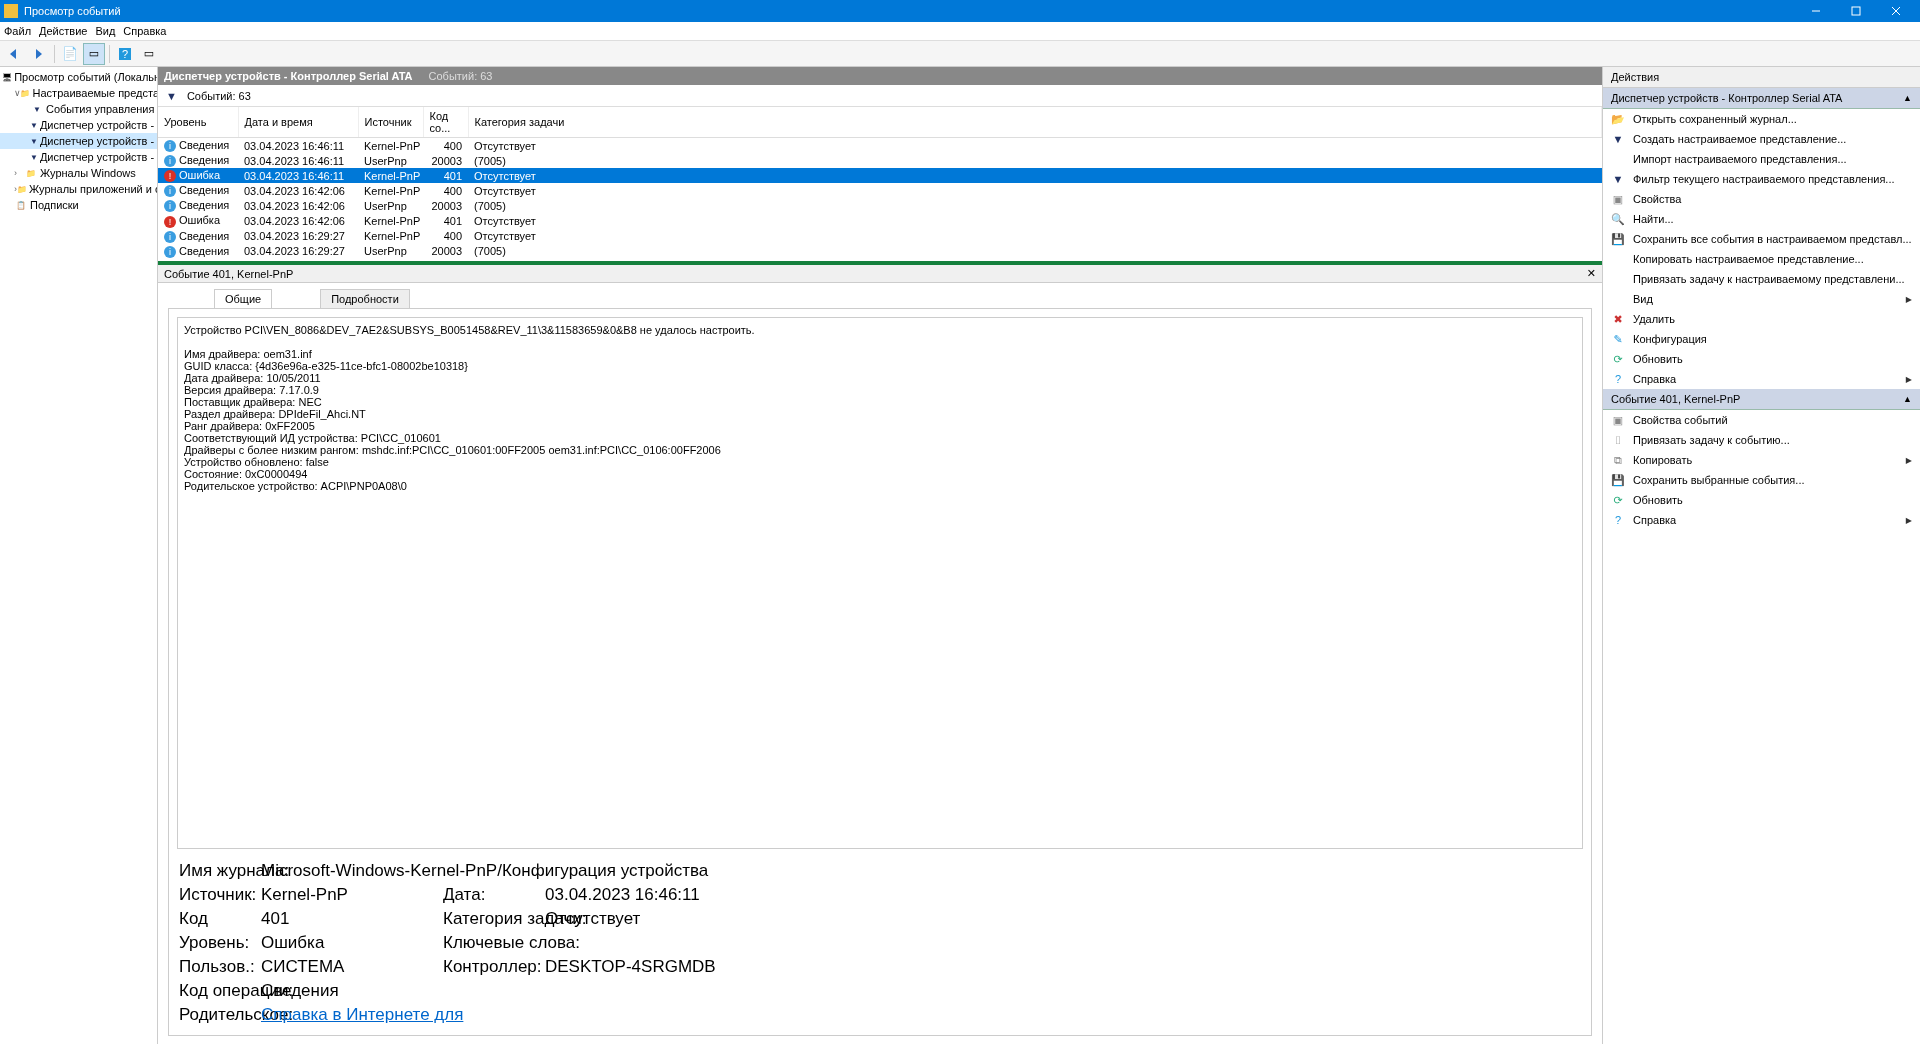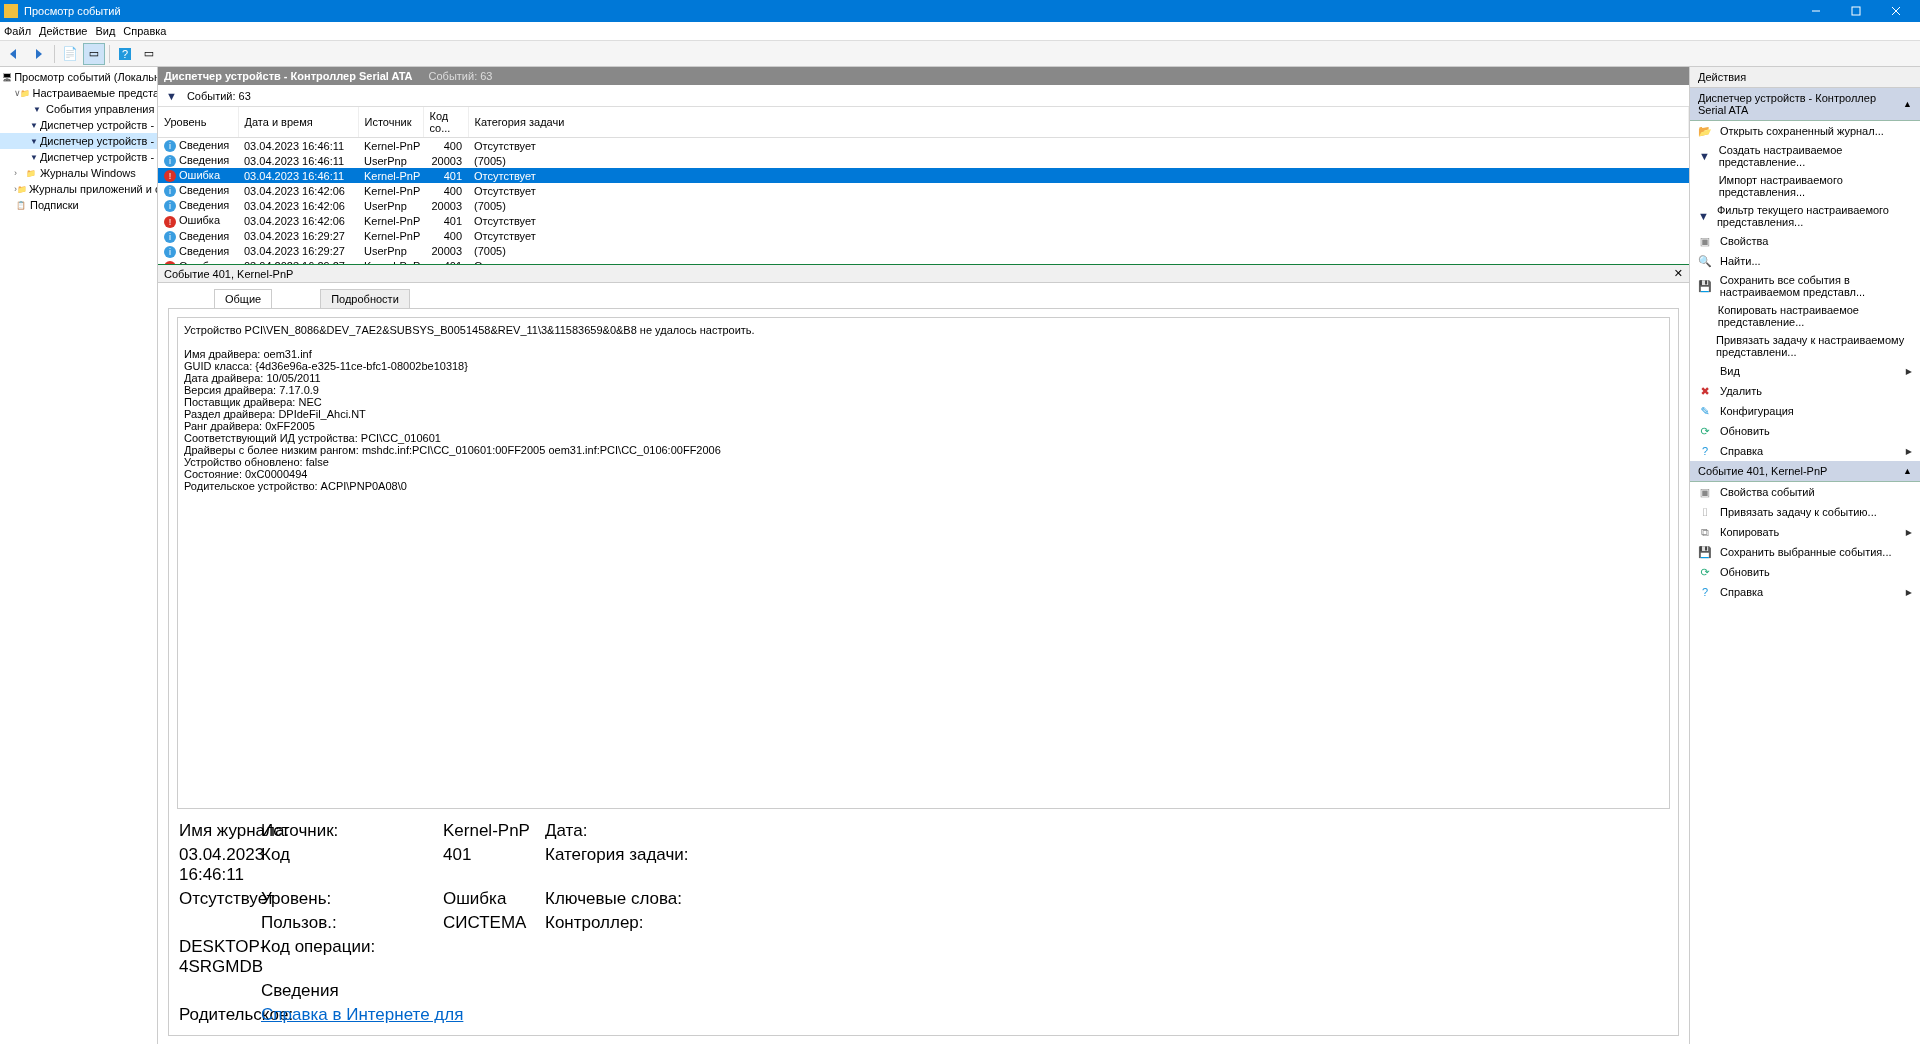--- a/index.html
+++ b/index.html
@@ -18,39 +18,39 @@
 .tree-row { display:flex; align-items:center; height:16px; padding-left:2px; cursor:default;}
 .tree-row.selected { background:#cce8ff;}
 .tree-indent0{padding-left:2px;} .tree-indent1{padding-left:14px;} .tree-indent2{padding-left:30px;}
 .tree-icon{width:14px; height:12px; margin-right:2px; display:inline-flex; align-items:center; justify-content:center; font-size:8px;}
 .toggler{width:10px; font-size:9px; color:#666;}
 .center { flex:1; display:flex; flex-direction:column; background:#fff; min-width:0;}
 .centerhdr { background:#888; color:#fff; height:18px; display:flex; align-items:center; padding:0 6px; font-size:11px;}
 .centerhdr .sub { margin-left:16px; color:#ddd;}
 .filterbar { height:22px; border-bottom:1px solid #ddd; display:flex; align-items:center; padding:4px 8px; gap:10px; background:#fff;}
 .filterbar .funnel{color:#236;}
-.gridwrap{ height:158px; border-bottom:1px solid #15803d; position:relative; overflow-y:scroll; overflow-x:hidden;}
+.gridwrap{ height:158px; border-bottom:4px solid #15803d; position:relative; overflow-y:scroll; overflow-x:hidden;}
 table.grid { width:100%; border-collapse:collapse; table-layout:fixed;}
 table.grid th { text-align:left; font-weight:normal; background:#fff; border-bottom:1px solid #ddd; border-right:1px solid #eee; padding:3px 6px; position:sticky; top:0;}
 table.grid td { padding:1px 6px; white-space:nowrap; overflow:hidden;}
 table.grid tr.selected td { background:#0078d7; color:#fff;}
 .lvicon{width:12px;height:12px;display:inline-block;border-radius:50%;margin-right:3px;vertical-align:middle; font-size:9px; line-height:12px; text-align:center; color:#fff;}
 .lv-info{background:#3a9de0;}
 .lv-error{background:#d93025;}
 .detailhdr{background:#f0f0f0; border-bottom:1px solid #ccc; height:18px; display:flex; align-items:center; padding:0 6px;}
 .detailhdr .close{margin-left:auto; cursor:pointer; font-size:11px;}
 .tabs{display:flex; margin:6px 8px 0 8px;}
 .tab{padding:3px 10px; border:1px solid #ccc; border-bottom:none; background:#eee; cursor:pointer; font-size:11px;margin-left:48px;}
 .tab.active{background:#fff;}
 .detailsbox{border:1px solid #ccc; margin:0 10px 8px 10px; flex:1; display:flex; flex-direction:column;}
 .msgarea{flex:1; border:1px solid #ccc; margin:8px; padding:6px; font-size:11px; white-space:pre-wrap; overflow:auto;}
 .metagrid{display:grid; grid-template-columns:70px 170px 90px 1fr; gap:4px 12px; padding:4px 10px 10px 10px; font-size:17px;}
 .metagrid .lbl{white-space:nowrap;}
 .metagrid a{color:#0066cc; }
-.actions { width:231px; border-left:1px solid #ccc; background:#fff; display:flex; flex-direction:column;}
+.actions { width:318px; border-left:1px solid #ccc; background:#fff; display:flex; flex-direction:column;}
 .actionshdr{background:#f0f0f0; border-bottom:1px solid #ccc; padding:4px 8px; font-weight:400;}
 .actsection{background:#ccd5e6; padding:4px 8px; border-bottom:1px solid #9ba; display:flex; align-items:center;}
 .actsection .collapse{margin-left:auto; font-size:9px; cursor:pointer;}
 .actitem{display:flex; align-items:center; padding:3px 8px; gap:8px; cursor:pointer;}
 .actitem .arrow{margin-left:auto; font-size:8px; color:#333;}
 .aicon{width:14px; height:14px; display:inline-flex; align-items:center; justify-content:center; font-size:11px;}
 .scrollspacer{height:800px;}
 
 .ic-folder{color:#d9a63a;} .ic-open{color:#d9a63a;} .ic-filter{color:#236;} .ic-save{color:#555;} .ic-find{color:#555;}
 .ic-del{color:#c33;} .ic-ref{color:#2a7;} .ic-help{color:#29d;} .ic-prop{color:#888;} .ic-rename{color:#29d;}
@@ -271,20 +271,21 @@
 Поставщик драйвера: NEC
 Раздел драйвера: DPIdeFil_Ahci.NT
 Ранг драйвера: 0xFF2005
 Соответствующий ИД устройства: PCI\CC_010601
 Драйверы с более низким рангом: mshdc.inf:PCI\CC_010601:00FF2005 oem31.inf:PCI\CC_0106:00FF2006
 Устройство обновлено: false
 Состояние: 0xC0000494
 Родительское устройство: ACPI\PNP0A08\0</div>
       <div class="metagrid">
         <span class="lbl">Имя журнала:</span>
+        <span style="grid-column:2/5">Microsoft-Windows-Kernel-PnP/Конфигурация устройства</span>
         <span class="lbl">Источник:</span>
         <span>Kernel-PnP</span>
         <span class="lbl">Дата:</span>
         <span>03.04.2023 16:46:11</span>
         <span class="lbl">Код</span>
         <span>401</span>
         <span class="lbl">Категория задачи:</span>
         <span>Отсутствует</span>
         <span class="lbl">Уровень:</span>
         <span>Ошибка</span>

